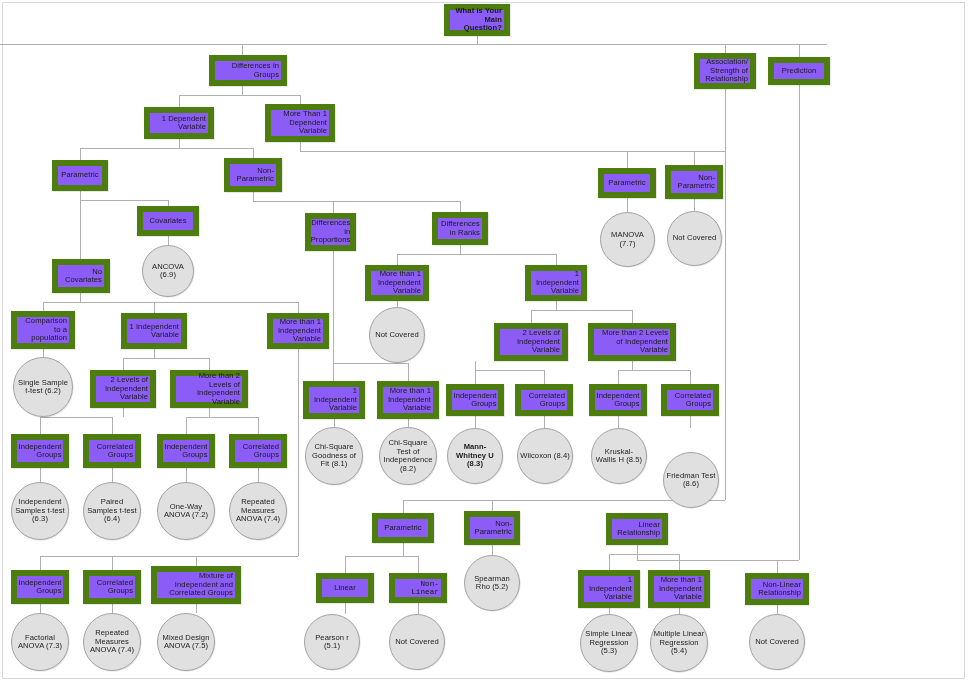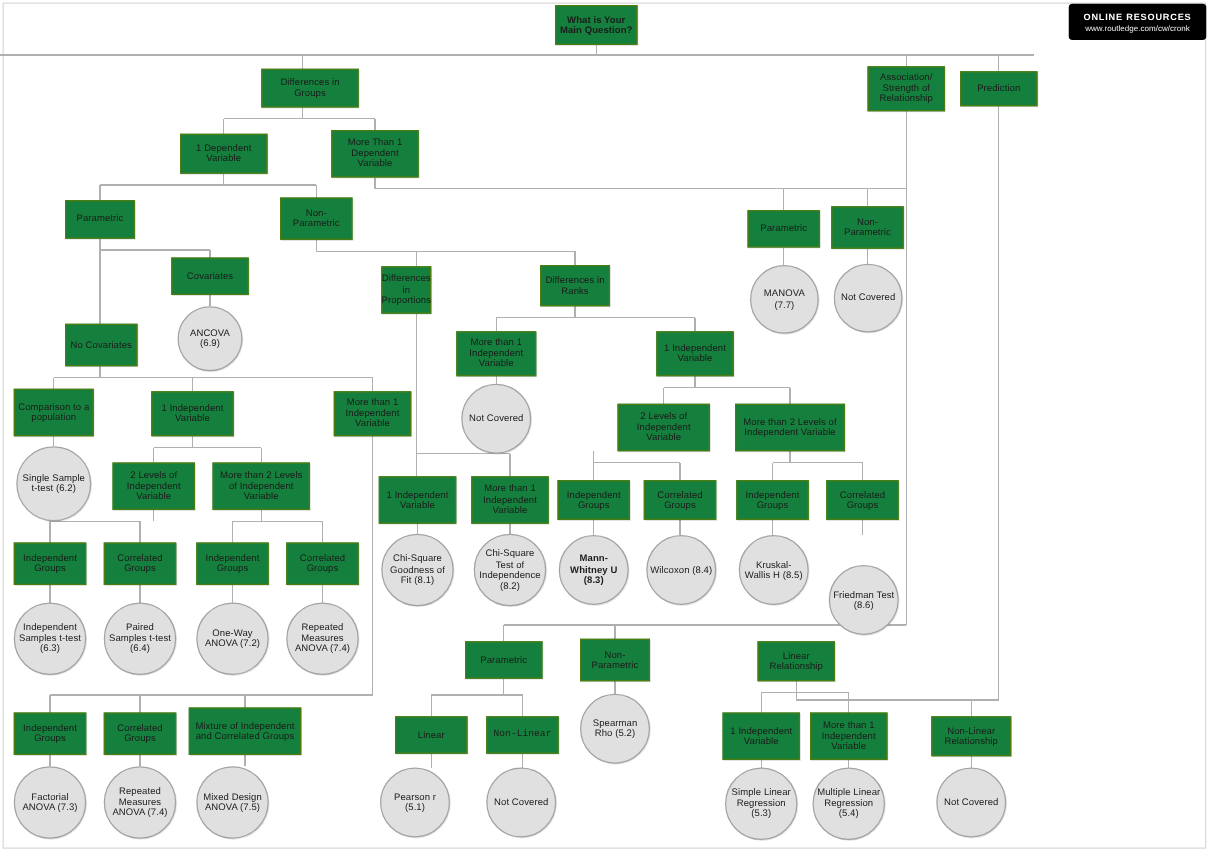--- a/index.html
+++ b/index.html
@@ -35,23 +35,24 @@
     align-items:center;
     justify-content:center;
     text-align:center;
     color:#1a1a1a;
     line-height:1.12;
     font-size:7.6px;
     letter-spacing:0.01em;
     padding:1px 2px;
   }
   .box{
-    background:#15803d;
-    border:1px solid #4d7c0f;
+    background:#8b5cf6;
+    border:6px solid #4d7c0f;
     box-shadow:0.7px 0.7px 0 rgba(0,0,0,0.13);
+    text-align:right;
   }
   .circle{
     background:#e0e0e0;
     border:1px solid #a3a3a3;
     border-radius:50%;
     box-shadow:0.7px 0.7px 0 rgba(0,0,0,0.10);
   }
   .root{
     font-weight:bold;
     font-size:7.6px;
@@ -175,21 +176,21 @@
       </div>
       <div class="node circle" style="left: 142px; top: 245px; width: 52px; height: 52px;">
         <div>ANCOVA (6.9)</div>
       </div>
       <div class="node circle" style="left: 600px; top: 212px; width: 55px; height: 55px;">
         <div>MANOVA (7.7)</div>
       </div>
       <div class="node circle" style="left: 667px; top: 211px; width: 55px; height: 55px;">
         <div>Not Covered</div>
       </div>
-      <div class="node box" style="left: 305px; top: 213px; width: 40px; height: 38px;">
+      <div class="node box" style="left: 305px; top: 213px; width: 51px; height: 38px;">
         <div>Differences in Proportions</div>
       </div>
       <div class="node box" style="left: 432px; top: 212px; width: 56px; height: 33px;">
         <div>Differences in Ranks</div>
       </div>
       <div class="node box" style="left: 52px; top: 259px; width: 58px; height: 34px;">
         <div>No Covariates</div>
       </div>
       <div class="node box" style="left: 365px; top: 265px; width: 64px; height: 36px;">
         <div>More than 1 Independent Variable</div>
@@ -339,18 +340,14 @@
         <div>Simple Linear Regression (5.3)</div>
       </div>
       <div class="node circle" style="left: 650px; top: 614px; width: 58px; height: 58px;">
         <div>Multiple Linear Regression (5.4)</div>
       </div>
       <div class="node circle" style="left: 749px; top: 614px; width: 56px; height: 56px;">
         <div>Not Covered</div>
       </div>
     </div>
 
-  <div id="badge">
-    <div class="bt">ONLINE RESOURCES</div>
-    <div class="bu">www.routledge.com/cw/cronk</div>
-  </div>
 
 </div>
 
 </body></html>

